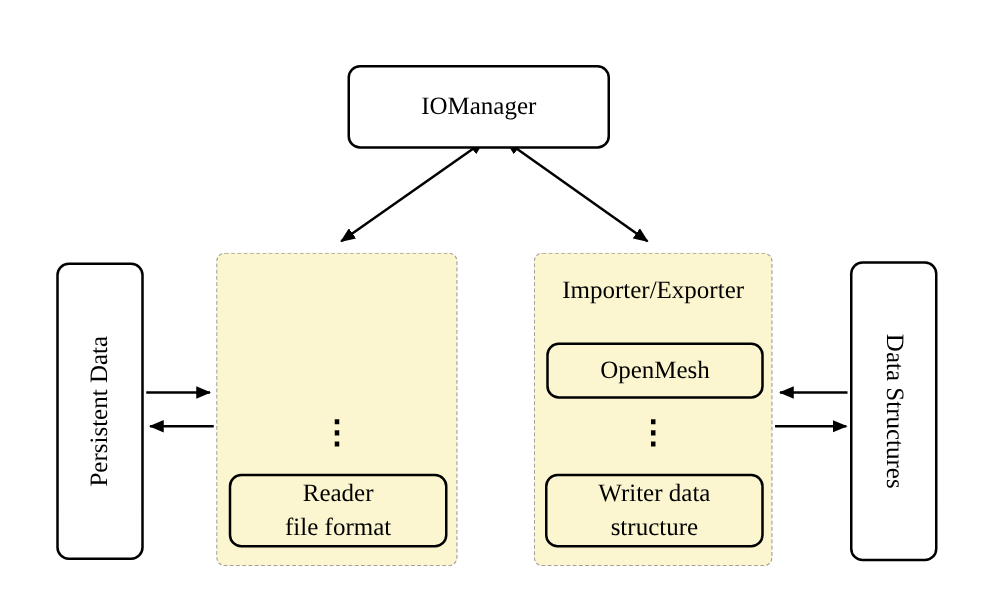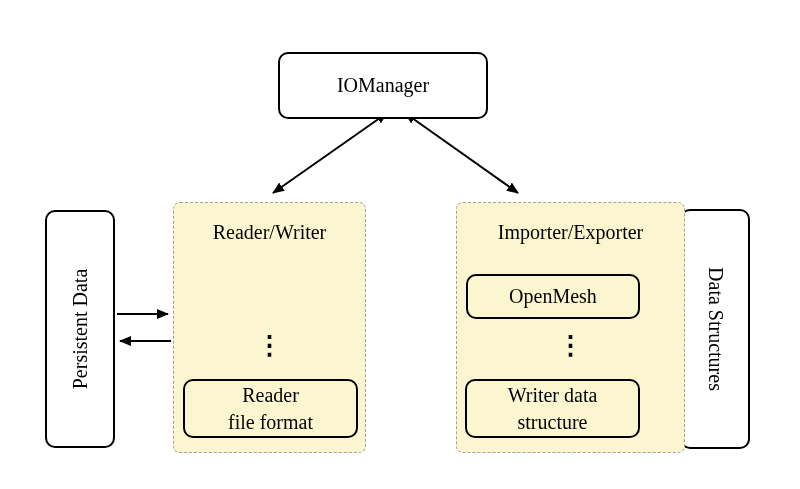--- a/index.html
+++ b/index.html
@@ -38,21 +38,21 @@
 
   .group{
     position:absolute;
     box-sizing:border-box;
     top:202px;height:251px;
     background:var(--accent);
     border:1.6px dashed var(--dash);
     border-radius:7px;
   }
   .group-left{left:173px;width:193px;}
-  .group-right{left:427px;width:229px;margin-left:29px;}
+  .group-right{left:427px;width:191px;}
   .gtitle{
     position:absolute;top:16px;left:0;right:0;
     text-align:center;font-size:20px;line-height:26px;
   }
   .inner{
     position:absolute;
     box-sizing:border-box;
     background:var(--accent);
     border:2.5px solid var(--ink);
     border-radius:10px;
@@ -98,21 +98,20 @@
 
   <div class="node node-side node-pd">
     <span class="vlabel ccw">Persistent Data</span>
   </div>
 
   <div class="node node-side node-ds">
     <span class="vlabel cw">Data Structures</span>
   </div>
 
   <div class="group group-left">
-    <div class="gtitle">Reader/Writer</div>
     <div class="dots">⋮</div>
     <div class="inner inner-bottom">Reader
 file format</div>
   </div>
 
   <div class="group group-right">
     <div class="gtitle">Importer/Exporter</div>
     <div class="inner inner-top">OpenMesh</div>
     <div class="dots">⋮</div>
     <div class="inner inner-bottom">Writer data

